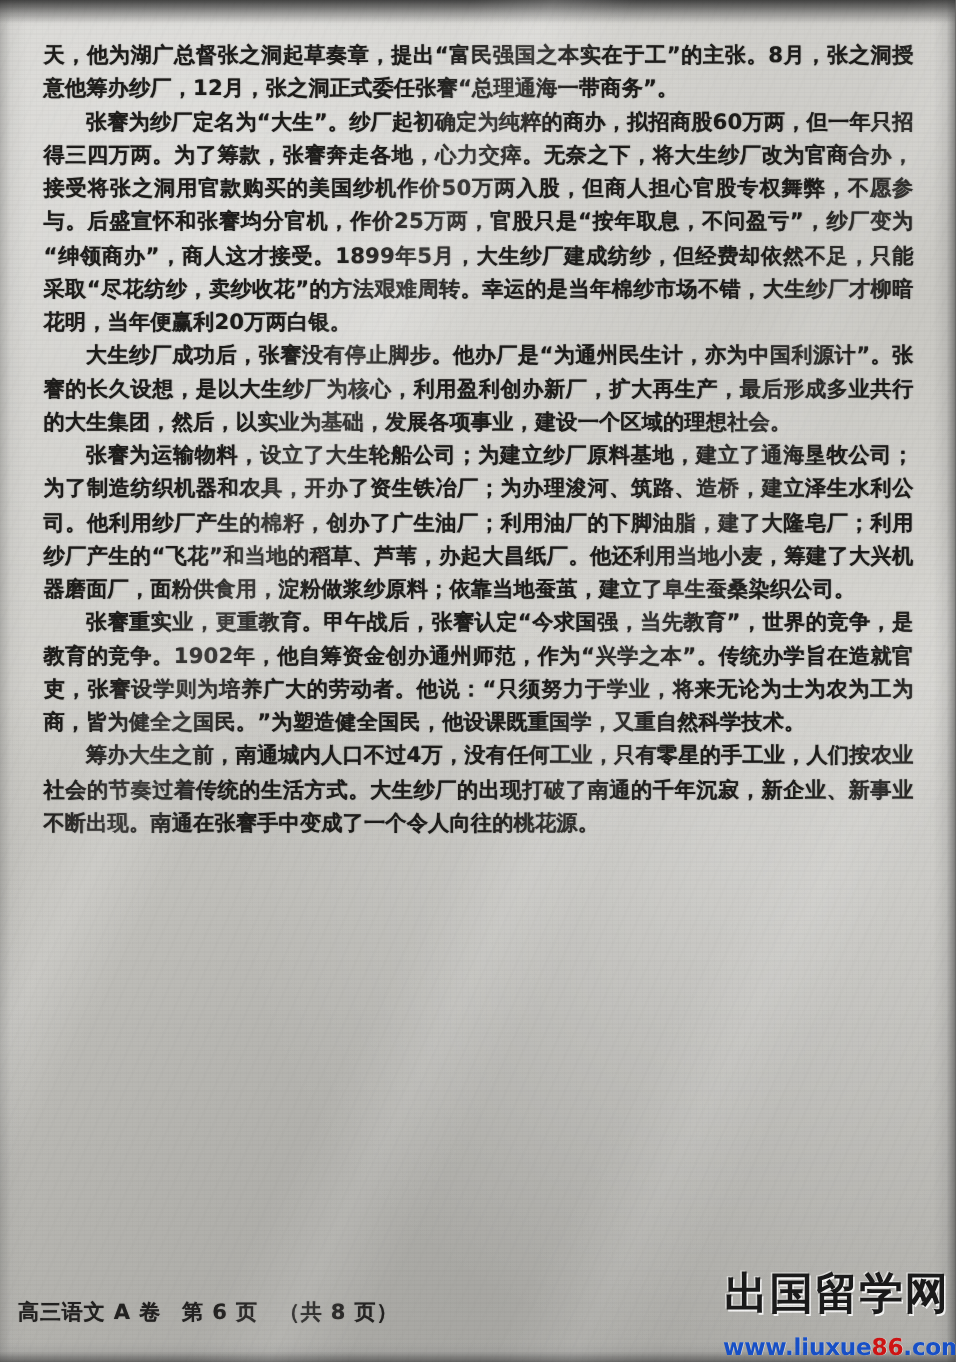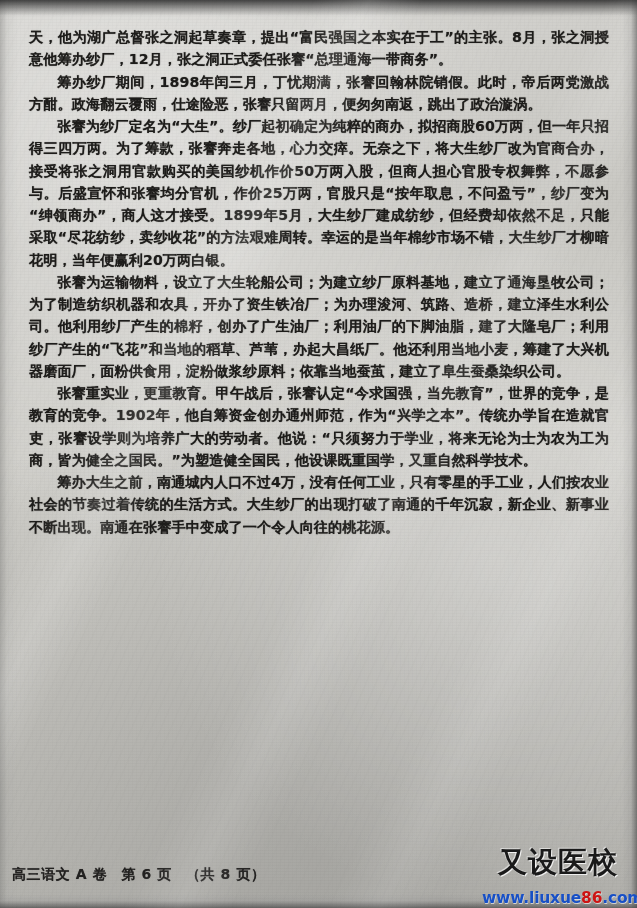--- a/index.html
+++ b/index.html
@@ -115,34 +115,34 @@
   #watermark .wm-url .b { color: #1750c8; }
   #watermark .wm-url .r { color: #cf1414; }
 </style>
 </head>
 <body>
 
 <div id="page">
 
   <div id="body-text">
     <p class="cont">天，他为湖广总督张之洞起草奏章，提出“富民强国之本实在于工”的主张。8月，张之洞授意他筹办纱厂，12月，张之洞正式委任张謇“总理通海一带商务”。</p>
-    <p>筹办纱厂期间，1898年闰三月，丁忧期满，张謇回翰林院销假。此时，帝后两党激战方酣。政海翻云覆雨，仕途险恶，张謇只留两月，便匆匆南返，跳出了政治漩涡。</p>
     <p>张謇为纱厂定名为“大生”。纱厂起初确定为纯粹的商办，拟招商股60万两，但一年只招得三四万两。为了筹款，张謇奔走各地，心力交瘁。无奈之下，将大生纱厂改为官商合办，接受将张之洞用官款购买的美国纱机作价50万两入股，但商人担心官股专权舞弊，不愿参与。后盛宣怀和张謇均分官机，作价25万两，官股只是“按年取息，不问盈亏”，纱厂变为“绅领商办”，商人这才接受。1899年5月，大生纱厂建成纺纱，但经费却依然不足，只能采取“尽花纺纱，卖纱收花”的方法艰难周转。幸运的是当年棉纱市场不错，大生纱厂才柳暗花明，当年便赢利20万两白银。</p>
+    <p>大生纱厂成功后，张謇没有停止脚步。他办厂是“为通州民生计，亦为中国利源计”。张謇的长久设想，是以大生纱厂为核心，利用盈利创办新厂，扩大再生产，最后形成多业共行的大生集团，然后，以实业为基础，发展各项事业，建设一个区域的理想社会。</p>
     <p>张謇为运输物料，设立了大生轮船公司；为建立纱厂原料基地，建立了通海垦牧公司；为了制造纺织机器和农具，开办了资生铁冶厂；为办理浚河、筑路、造桥，建立泽生水利公司。他利用纱厂产生的棉籽，创办了广生油厂；利用油厂的下脚油脂，建了大隆皂厂；利用纱厂产生的“飞花”和当地的稻草、芦苇，办起大昌纸厂。他还利用当地小麦，筹建了大兴机器磨面厂，面粉供食用，淀粉做浆纱原料；依靠当地蚕茧，建立了阜生蚕桑染织公司。</p>
     <p>张謇重实业，更重教育。甲午战后，张謇认定“今求国强，当先教育”，世界的竞争，是教育的竞争。1902年，他自筹资金创办通州师范，作为“兴学之本”。传统办学旨在造就官吏，张謇设学则为培养广大的劳动者。他说：“只须努力于学业，将来无论为士为农为工为商，皆为健全之国民。”为塑造健全国民，他设课既重国学，又重自然科学技术。</p>
     <p>筹办大生之前，南通城内人口不过4万，没有任何工业，只有零星的手工业，人们按农业社会的节奏过着传统的生活方式。大生纱厂的出现打破了南通的千年沉寂，新企业、新事业不断出现。南通在张謇手中变成了一个令人向往的桃花源。</p>
 
   </div>
 
   <div id="footer">
     <span>高三语文 A 卷</span><span class="sp"></span><span>第 6 页</span><span class="sp"></span><span>（共 8 页）</span>
   </div>
 
   <div id="watermark">
-    <div class="wm-cn">又设医校</div>
+    <div class="wm-cn">出国留学网</div>
     <div class="wm-url">
       <span class="b">www.liuxue</span><span class="r">86</span><span class="b">.com</span>
     </div>
   </div>
 
   <div id="streaks"></div>
   <div id="grain"></div>
 </div>
 
 </body></html>

